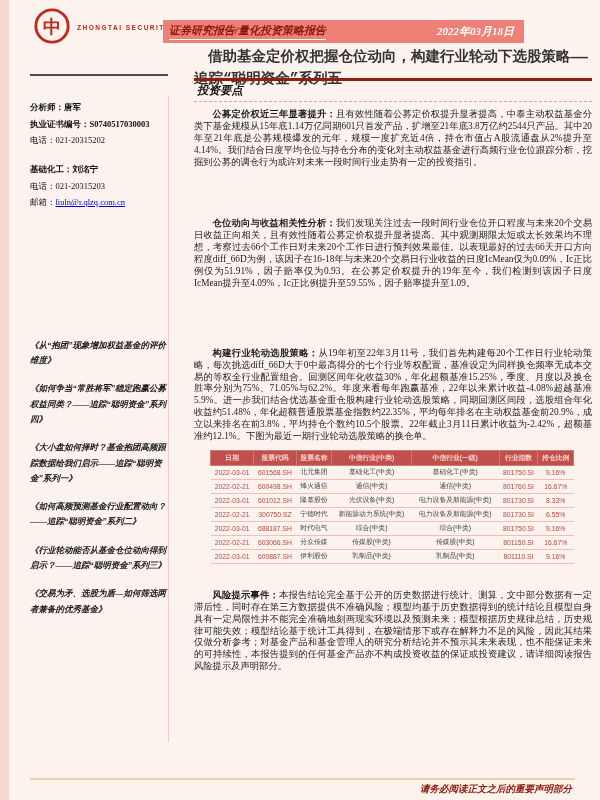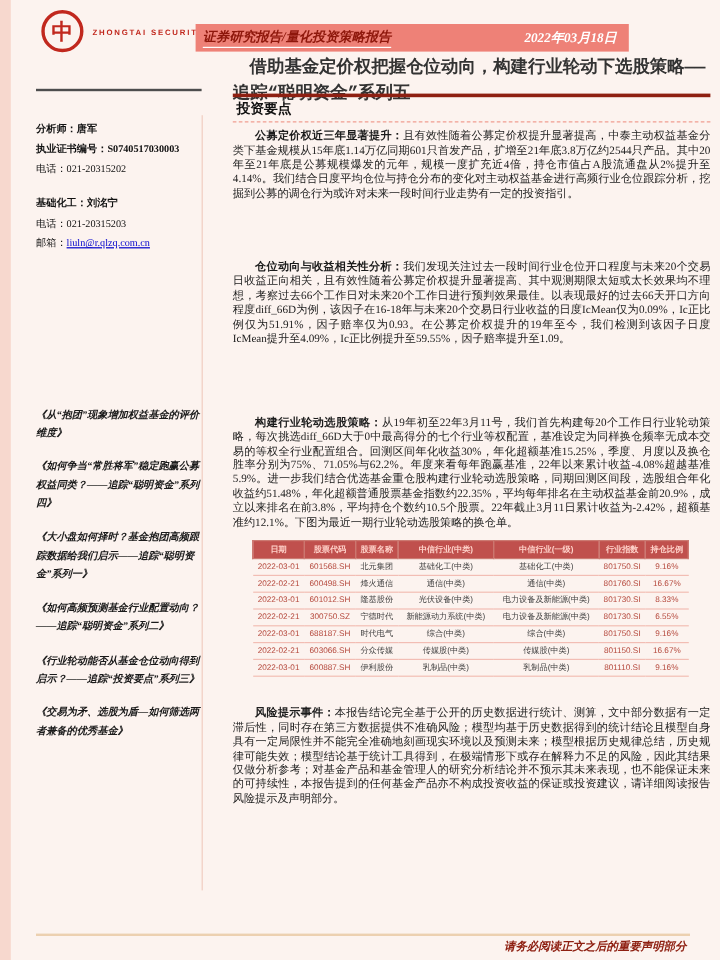--- a/index.html
+++ b/index.html
@@ -36,21 +36,21 @@
   .sb-gap { height:12px; }
   .email-link { color:#0000cc; text-decoration:underline; }
   .reports { margin-top:130px; }
   .report-item { font-style:italic; font-weight:bold; color:#1a1a1a; font-size:8.5px; line-height:1.8; margin-bottom:13px; }
 
   .v-divider { position:absolute; left:168px; top:96px; height:646px; border-left:1px solid #f1cdc1; }
 
   
   .main { position:absolute; left:194px; top:78px; width:398px; }
   .section-head { border-top:3px solid #8e2012; border-bottom:1px dashed #ef9e91;
-                  padding:2px 0 3px 3px; font-size:11.5px; font-weight:bold; 
+                  padding:2px 0 3px 3px; font-size:11.5px; font-weight:bold; font-style:italic;
                   color:#111; margin-bottom:7px; }
   .para { font-size:9.3px; line-height:1.28; color:#1c1c1c; text-align:justify; text-indent:2em; }
   .lead { font-weight:bold; }
   .p1 { margin-bottom:50px; }
   .p2 { margin-bottom:58px; }
   .p3 { margin-bottom:7px; }
 
   .strategy-table { margin:0 0 26px 16px; border-collapse:collapse;
                     font-family:"Liberation Sans",sans-serif; font-size:6.8px; width:364px; }
   .strategy-table th { background:#c0504d; color:#ffd2ca; font-weight:bold; padding:2px 1px;
@@ -94,21 +94,21 @@
   <div class="sb-line bold">基础化工：刘洺宁</div>
   <div class="sb-line">电话：021-20315203</div>
   <div class="sb-line">
     <span>邮箱：</span><a class="email-link" href="#">liuln@r.qlzq.com.cn</a>
   </div>
   <div class="reports" id="reports">
       <div class="report-item">《从“抱团”现象增加权益基金的评价维度》</div>
       <div class="report-item">《如何争当“常胜将军”稳定跑赢公募权益同类？——追踪“聪明资金”系列四》</div>
       <div class="report-item">《大小盘如何择时？基金抱团高频跟踪数据给我们启示——追踪“聪明资金”系列一》</div>
       <div class="report-item">《如何高频预测基金行业配置动向？——追踪“聪明资金”系列二》</div>
-      <div class="report-item">《行业轮动能否从基金仓位动向得到启示？——追踪“投资要点”系列三》</div>
+      <div class="report-item">《行业轮动能否从基金仓位动向得到启示？——追踪“聪明资金”系列三》</div>
       <div class="report-item">《交易为矛、选股为盾—如何筛选两者兼备的优秀基金》</div>
     </div>
 </div>
 
 <div class="v-divider"></div>
 
 <div class="main">
   <div class="section-head">投资要点</div>
 
   <p class="para p1"><span class="lead">公募定价权近三年显著提升：</span><span>且有效性随着公募定价权提升显著提高，中泰主动权益基金分类下基金规模从15年底1.14万亿同期601只首发产品，扩增至21年底3.8万亿约2544只产品。其中20年至21年底是公募规模爆发的元年，规模一度扩充近4倍，持仓市值占A股流通盘从2%提升至4.14%。我们结合日度平均仓位与持仓分布的变化对主动权益基金进行高频行业仓位跟踪分析，挖掘到公募的调仓行为或许对未来一段时间行业走势有一定的投资指引。</span></p>

